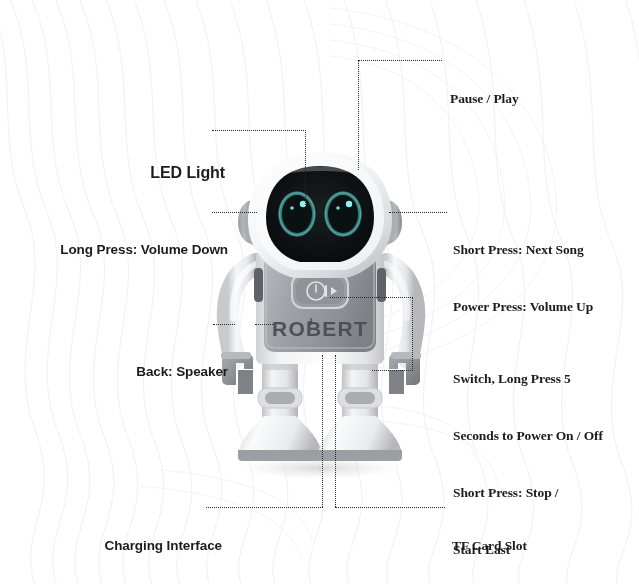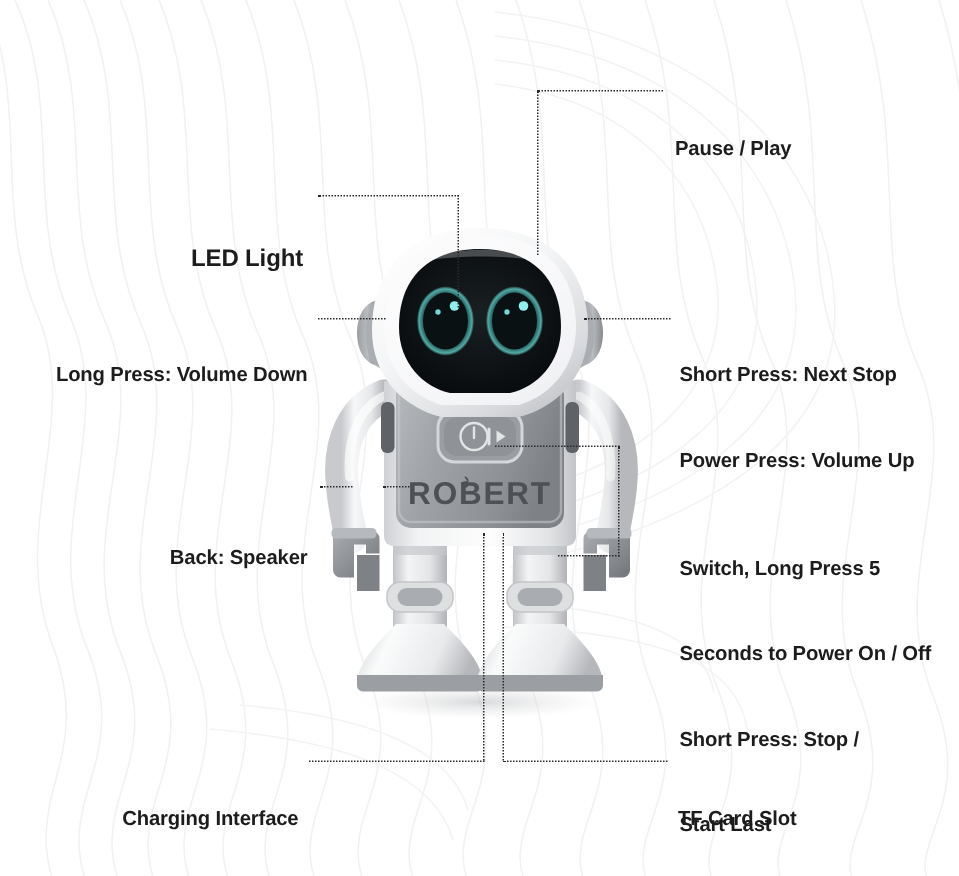--- a/index.html
+++ b/index.html
@@ -19,22 +19,22 @@
   .label{
     position:absolute;
     font-weight:bold;
     color:#1c1c1c;
     font-size:13.5px;
     line-height:19px;
     letter-spacing:-0.1px;
     white-space:pre;
     z-index:6;
   }
-  .label.r{text-align:right;}
-  .label.l{text-align:left;}
+  .label.r{text-align:right;padding-left:23px;}
+  .label.l{text-align:left;font-family:Liberation Serif, serif;}
 
   
   .lead{position:absolute;z-index:5;}
   .lead.h{
     height:0;border-top:1.6px dotted #2a2a2a;
   }
   .lead.v{
     width:0;border-left:1.6px dotted #2a2a2a;
   }
 
@@ -284,21 +284,21 @@
 
   <div class="label r" style="left:0px; top:118px; width:202px; font-size:16px; line-height:22px;">
     <div>LED Light</div>
   </div>
 
   <div class="label r" style="left:0px; top:202px; width:205px;">
     <div>Long Press: Volume Down</div>
   </div>
 
   <div class="label l" style="left:453px; top:202px;">
-    <div>Short Press: Next Stop</div>
+    <div>Short Press: Next Song</div>
     <div>Power Press: Volume Up</div>
   </div>
 
   <div class="label r" style="left:0px; top:324px; width:205px;">
     <div>Back: Speaker</div>
   </div>
 
   <div class="label l" style="left:453px; top:331px;">
     <div>Switch, Long Press 5</div>
     <div>Seconds to Power On / Off</div>

